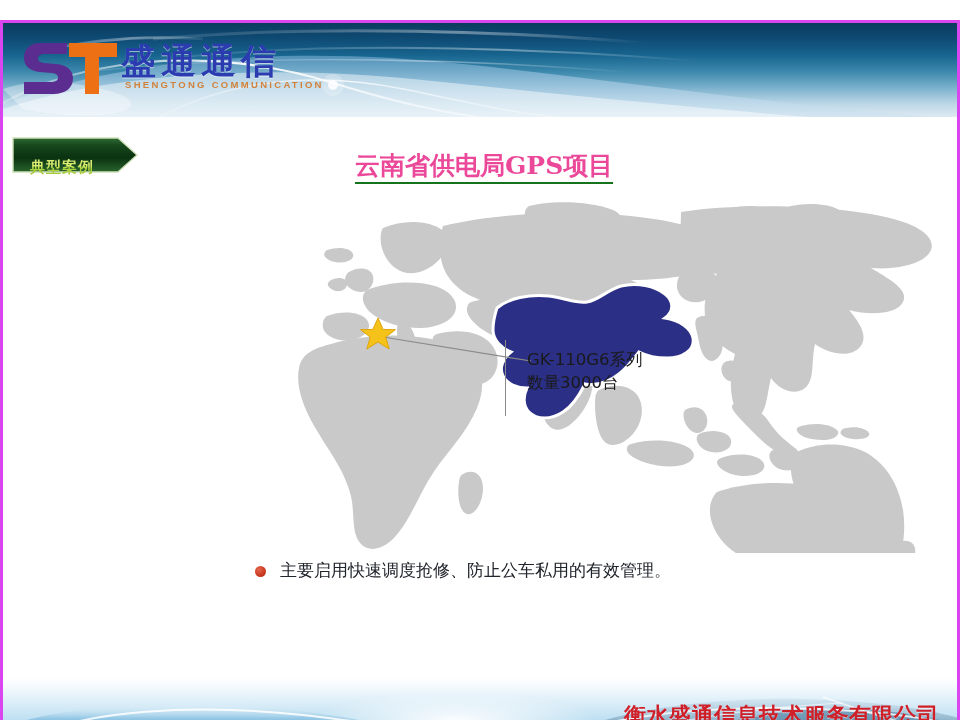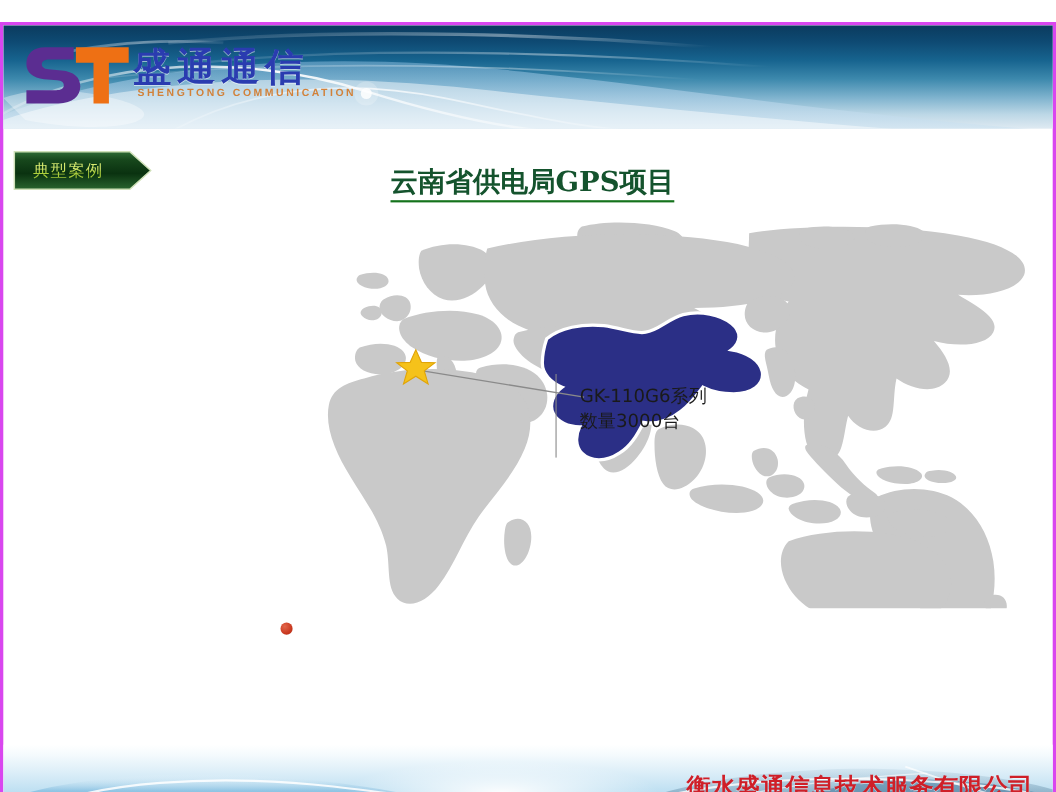--- a/index.html
+++ b/index.html
@@ -89,47 +89,47 @@
   .tag-wrap {
     position: absolute;
     left: 9px;
     top: 114px;
     width: 126px;
     height: 36px;
     z-index: 6;
   }
   .tag-label {
     position: absolute;
-    left: 0; top: 0;
+    left: 0; top: 12px;
     width: 100px;
     height: 36px;
     display: flex;
     align-items: center;
     justify-content: center;
     font-family: "DejaVu Sans", sans-serif;
     font-size: 15px;
-    font-weight: 400;
+    font-weight: 700;
     letter-spacing: 1px;
     background: linear-gradient(to bottom, #d7e87a 0%, #d9ec6e 46%, #b0d13e 54%, #8fb92c 100%);
     -webkit-background-clip: text;
     background-clip: text;
     color: transparent;
     z-index: 3;
     white-space: nowrap;
   }
 
   
   .slide-title {
     position: absolute;
     left: 352px;
     top: 128px;
     font-family: "DejaVu Serif", "Liberation Serif", serif;
     font-size: 25px;
     font-weight: 700;
-    color: #14532d;
+    color: #ec4899;
     letter-spacing: 0px;
     border-bottom: 2px solid #15731c;
     padding-bottom: 1px;
     line-height: 1.18;
     white-space: nowrap;
     z-index: 5;
   }
 
   
   .map-area {
@@ -416,20 +416,21 @@
     <div class="callout-bar"></div>
     <div class="callout-text">
       <div>GK-110G6系列</div>
       <div>数量3000台</div>
     </div>
   </div>
 
   <div class="bullets">
     <div class="bullet-row">
       <span class="bullet-dot"></span>
+      <span class="bullet-text">主要启用快速调度抢修、防止公车私用的有效管理。</span>
     </div>
   </div>
 
   <div class="footer">
     <svg class="footer-svg" viewBox="0 0 958 60" preserveAspectRatio="none">
       <defs>
         <linearGradient id="fBlue" x1="0" y1="0" x2="0" y2="1">
           <stop offset="0%" stop-color="#ffffff" stop-opacity="0"></stop>
           <stop offset="45%" stop-color="#6fb2da" stop-opacity=".55"></stop>
           <stop offset="100%" stop-color="#2b7cb0" stop-opacity=".85"></stop>

